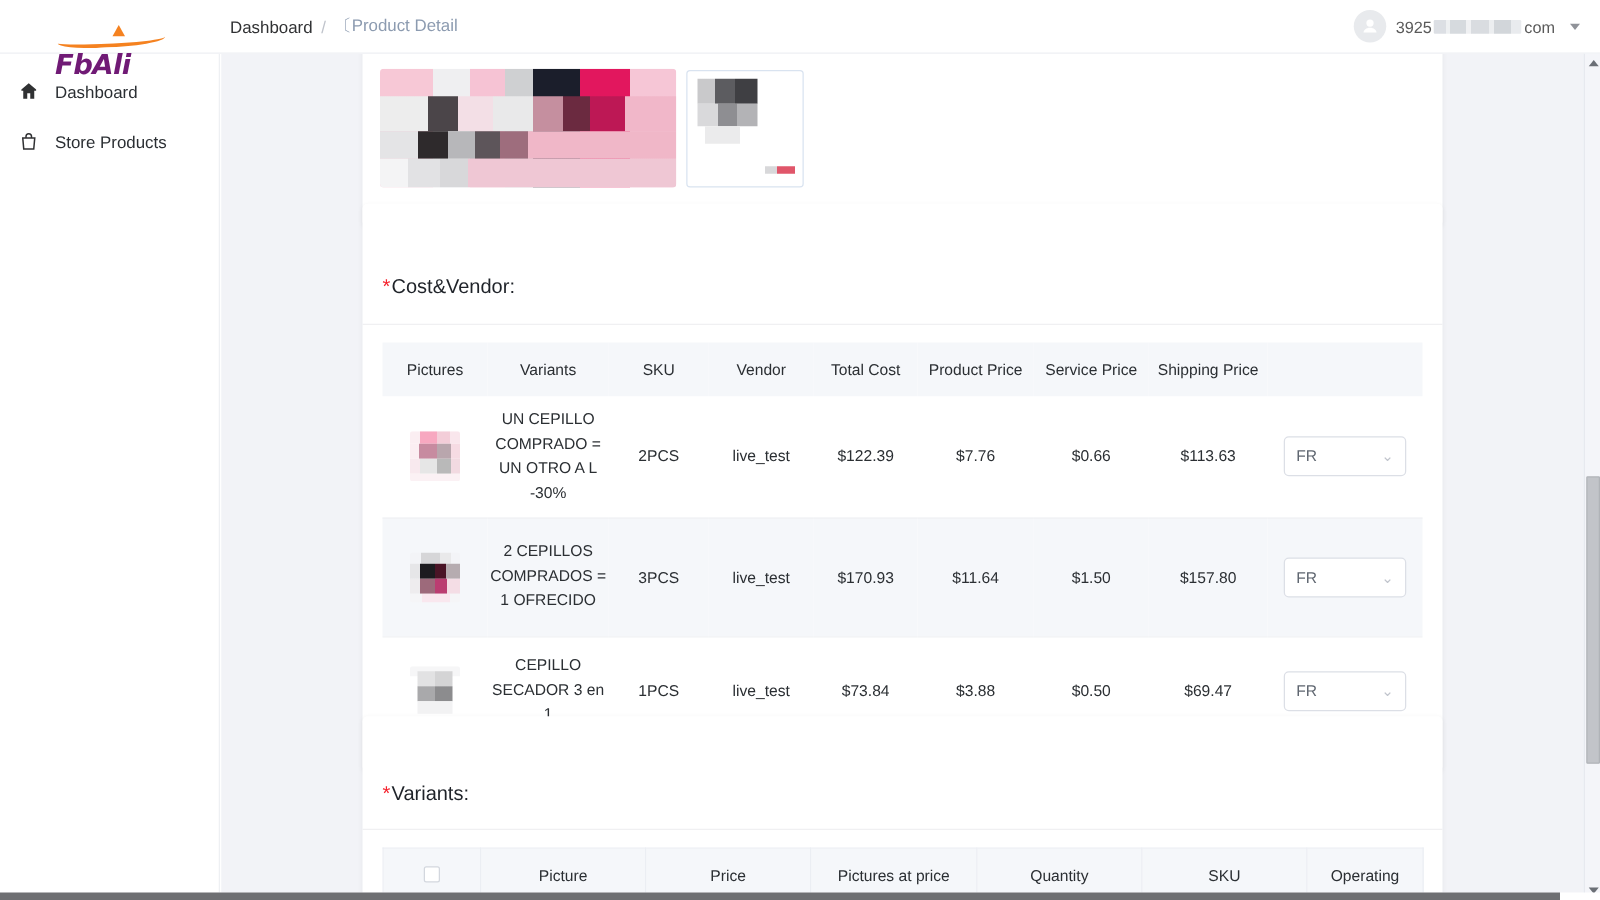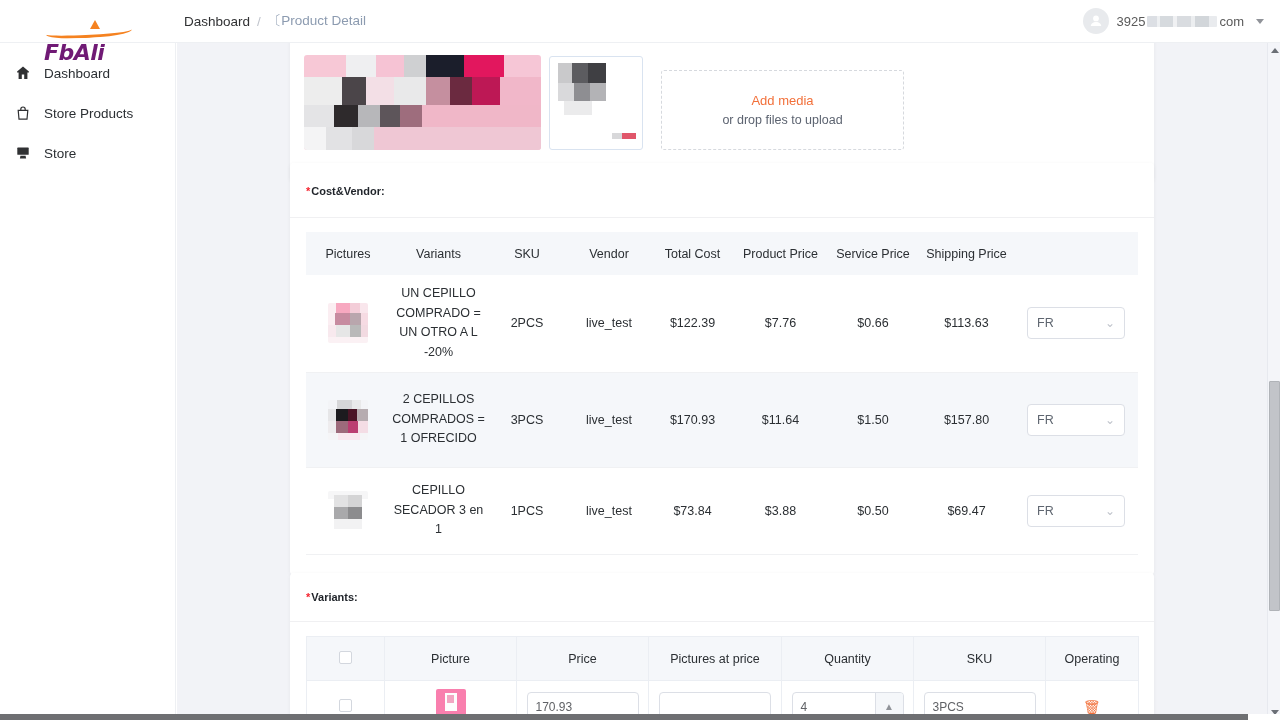--- a/index.html
+++ b/index.html
@@ -95,21 +95,21 @@
     box-shadow: 0 1px 4px rgba(0,0,0,0.05);
     margin: 0 auto;
     width: 864px;
   }
   .card-head {
     padding: 22px 16px 20px 16px;
     border-bottom: 1px solid #f0f0f2;
     display: flex; align-items: center;
   }
   .req-label {
-    font-size: 11px; color: #1f2329; font-weight: 700;
+    font-size: 16px; color: #1f2329; font-weight: 400; margin-top: 36px;
   }
   .req-star { color: #f5222d; margin-right: 1px; }
   .head-actions { margin-left: auto; display: flex; gap: 8px; }
   .btn-primary {
     background: #f2703a; color: #ffffff; border: none; border-radius: 3px;
     font-size: 12.5px; padding: 7px 13px; cursor: pointer;
     font-family: "Liberation Sans", sans-serif;
   }
   .btn-default {
     background: #ffffff; color: #3a3f45; border: 1px solid #dcdfe6;
@@ -277,29 +277,20 @@
         <svg width="16" height="16" viewBox="0 0 16 16" fill="none" stroke="#303133" stroke-width="1.2">
           <path d="M3.2 5.3h9.6L12 14.2H4z"></path>
           <path d="M5.8 5.3V4.2a2.2 2.2 0 0 1 4.4 0v1.1"></path>
         </svg>
       </span>
       <span>Store Products</span>
     </div>
 
 
 
-    <div class="nav-item">
-      <span class="nav-ico">
-        <svg width="16" height="16" viewBox="0 0 16 16" fill="#303133">
-          <rect x="2.3" y="2.6" width="11.4" height="7.2" rx="0.6"></rect>
-          <path d="M5.4 10.8h5.2l.5 2.6H4.9z"></path>
-        </svg>
-      </span>
-      <span>Store</span>
-    </div>
   </div>
 
   <div class="content">
 
     <div class="media-card">
       <div class="media-row">
 
         <div class="media-big">
           <div class="px" style="left:0;top:0;width:237px;height:95px;background:
             linear-gradient(90deg,#f7c8d6 0 42px,#efeff1 42px 72px,#f6c3d4 72px 100px,#cfd0d2 100px 122px,#1b1e2b 122px 160px,#e2175e 160px 200px,#f6c6d6 200px 237px)"></div>
@@ -311,24 +302,20 @@
             linear-gradient(90deg,#f4f4f5 0 22px,#e2e2e4 22px 48px,#d8d8da 48px 70px,#efc7d4 70px 237px)"></div>
         </div>
 
         <div class="media-thumb">
           <div class="px" style="left:8px;top:6px;width:48px;height:20px;background:linear-gradient(90deg,#c9c9cb 0 14px,#5c5c60 14px 30px,#3f3f43 30px 48px)"></div>
           <div class="px" style="left:8px;top:26px;width:48px;height:18px;background:linear-gradient(90deg,#d9d9db 0 16px,#8e8e92 16px 32px,#b3b3b6 32px 48px)"></div>
           <div class="px" style="left:14px;top:44px;width:28px;height:14px;background:#ebebec"></div>
           <div class="px" style="left:62px;top:76px;width:24px;height:6px;background:linear-gradient(90deg,#d8d8da 0 10px,#e0566a 10px 24px)"></div>
         </div>
 
-        <div class="dropzone">
-          <span class="dz-link">Add media</span>
-          <span class="dz-sub">or drop files to upload</span>
-        </div>
 
       </div>
     </div>
 
     <div class="card" style="position:absolute;top:120px;left:113px;">
       <div class="card-head">
         <span class="req-label"><span class="req-star">*</span><span>Cost&amp;Vendor:</span></span>
       </div>
 
       <div class="tbl-wrap">
@@ -362,21 +349,21 @@
             <tr style="height:97px">
               <td class="thumb-cell">
                 <div class="thumb-box">
                   <div class="px" style="left:0;top:0;width:40px;height:10px;background:linear-gradient(90deg,#fbeef2 0 8px,#f7a8c0 8px 22px,#f3cdd8 22px 32px,#f9e6ec 32px 40px)"></div>
                   <div class="px" style="left:0;top:10px;width:40px;height:12px;background:linear-gradient(90deg,#fbeef2 0 7px,#c78ba0 7px 22px,#b9a6ad 22px 33px,#f6dbe3 33px 40px)"></div>
                   <div class="px" style="left:0;top:22px;width:40px;height:12px;background:linear-gradient(90deg,#f8e9ee 0 8px,#e6e6e6 8px 22px,#b9b9b9 22px 33px,#f2dae1 33px 40px)"></div>
                   <div class="px" style="left:0;top:34px;width:40px;height:6px;background:#fbf1f4"></div>
                 </div>
               </td>
               <td>
-                <div class="variant-txt">UN CEPILLO COMPRADO = UN OTRO A L -20%</div>
+                <div class="variant-txt">UN CEPILLO COMPRADO = UN OTRO A L -30%</div>
               </td>
               <td>2PCS</td>
               <td>live_test</td>
               <td>$122.39</td>
               <td>$7.76</td>
               <td>$0.66</td>
               <td>$113.63</td>
               <td>
                 <div class="sel">
                   <span>FR</span>

